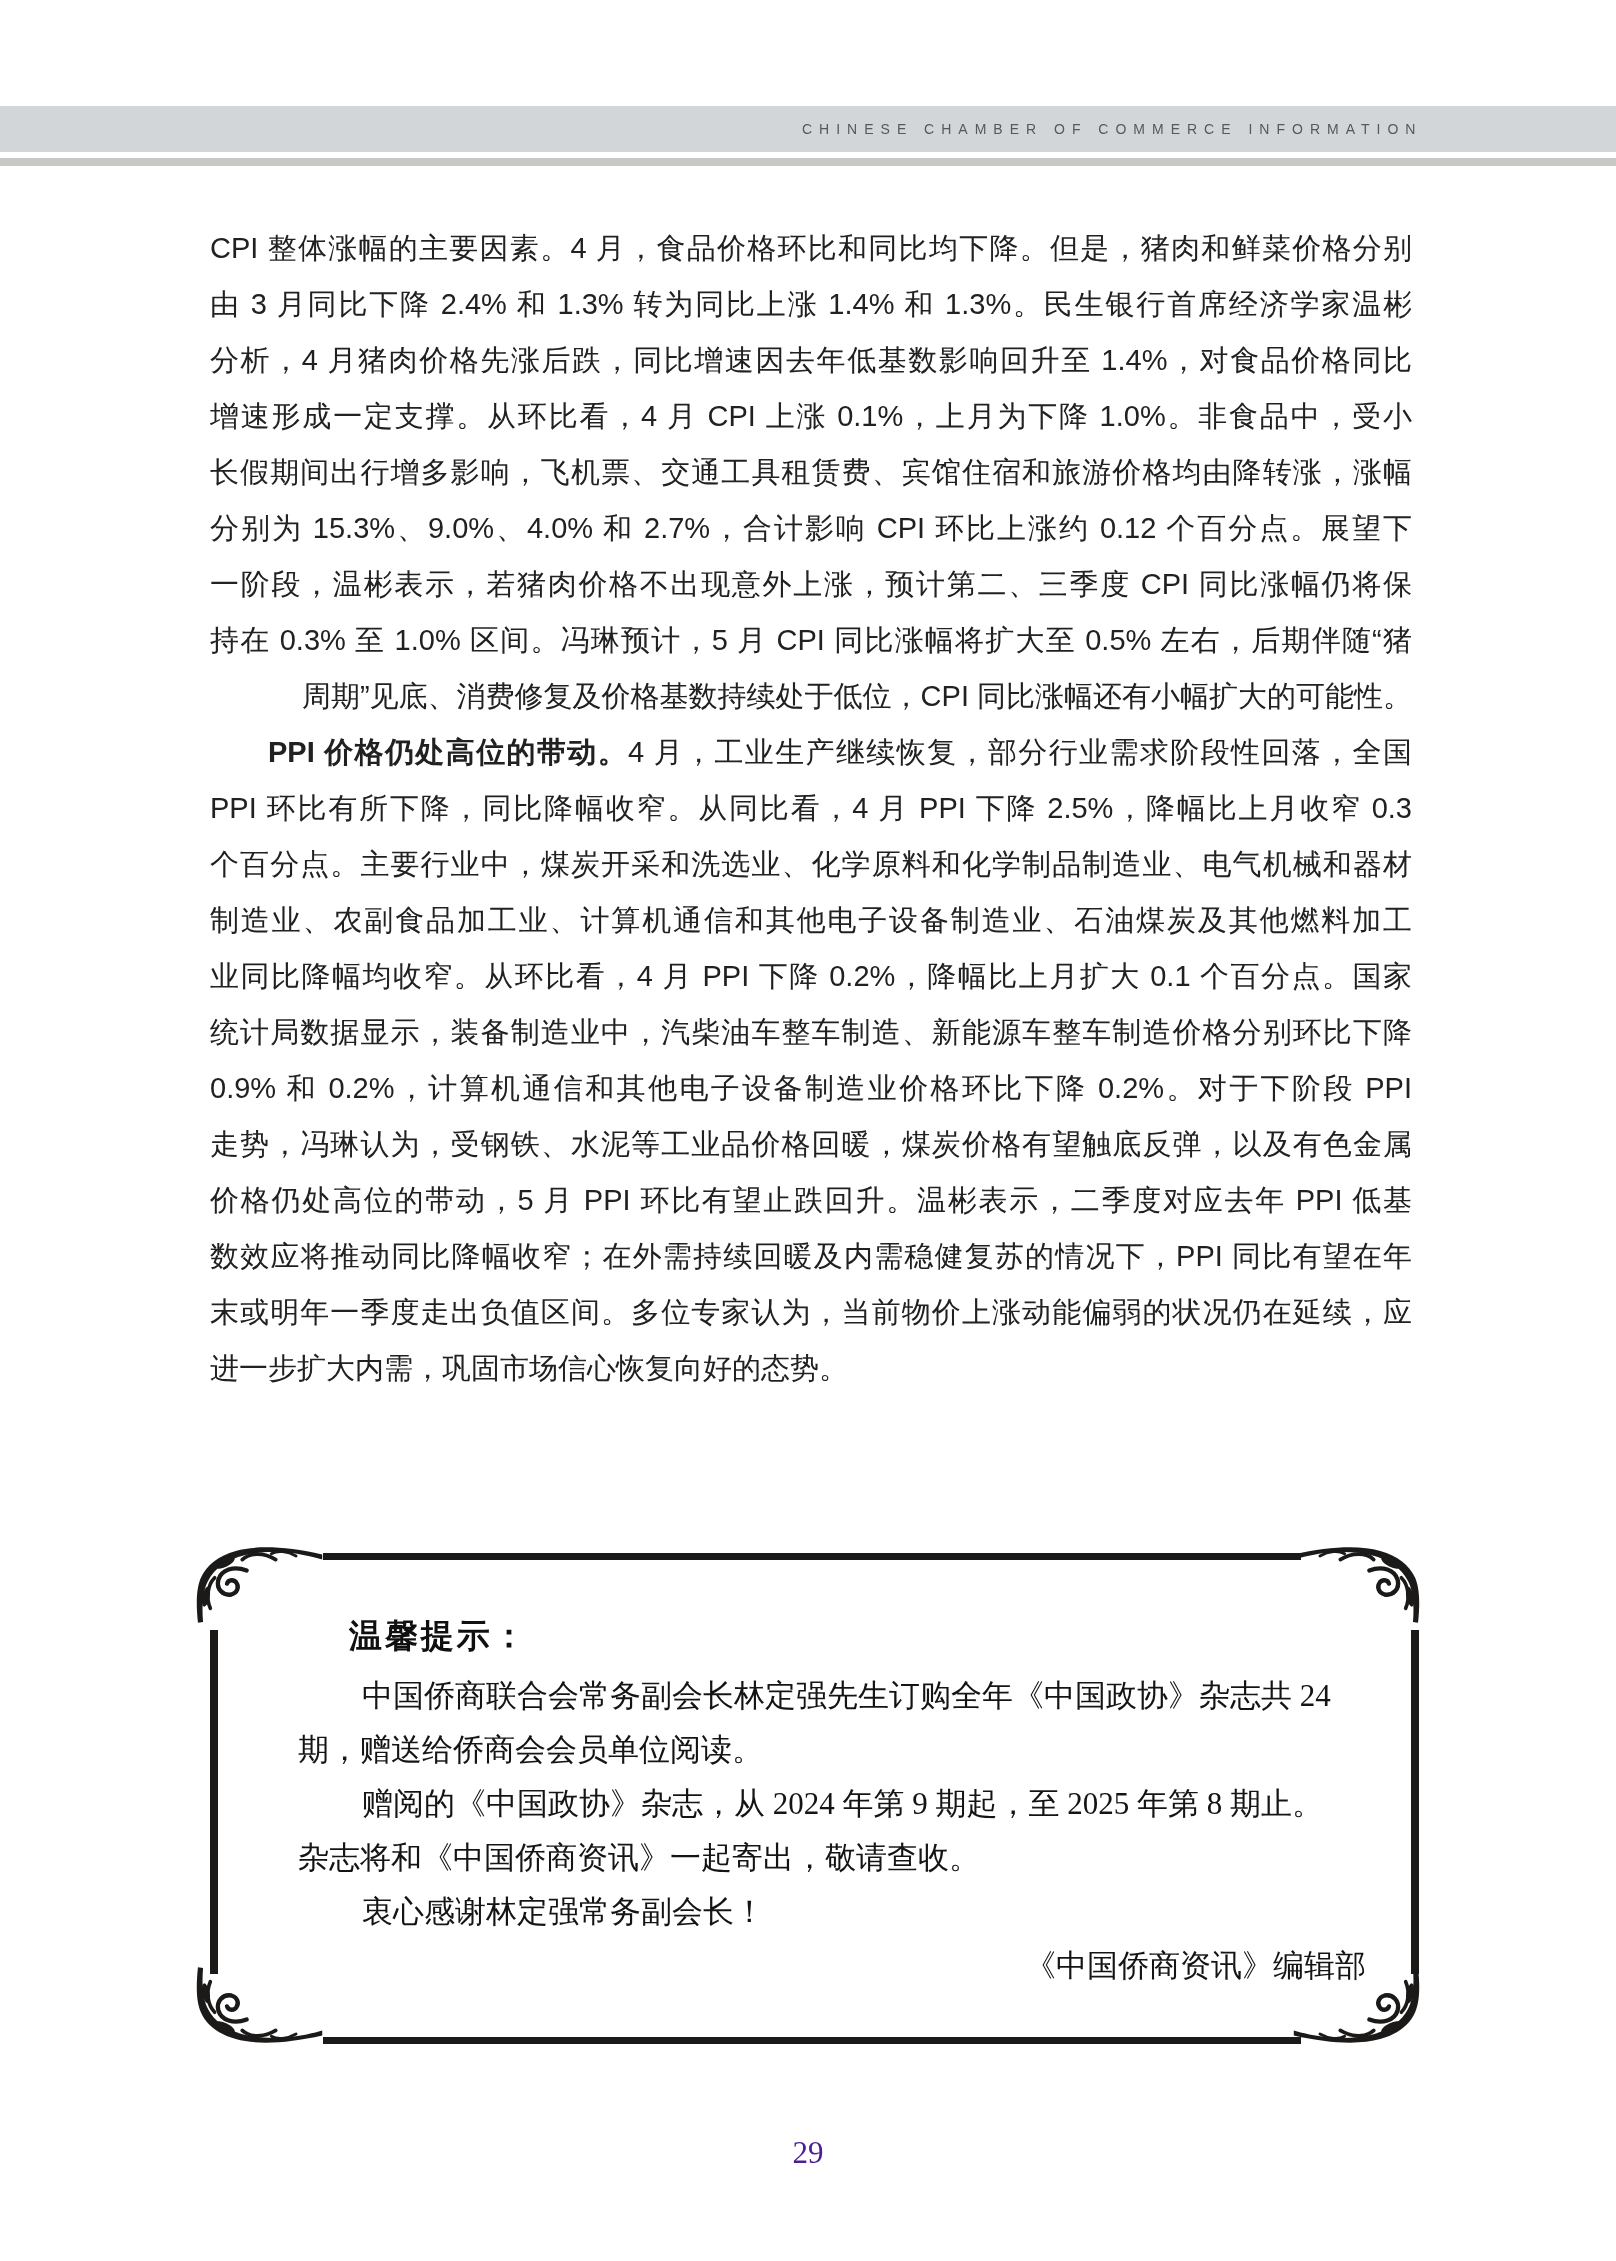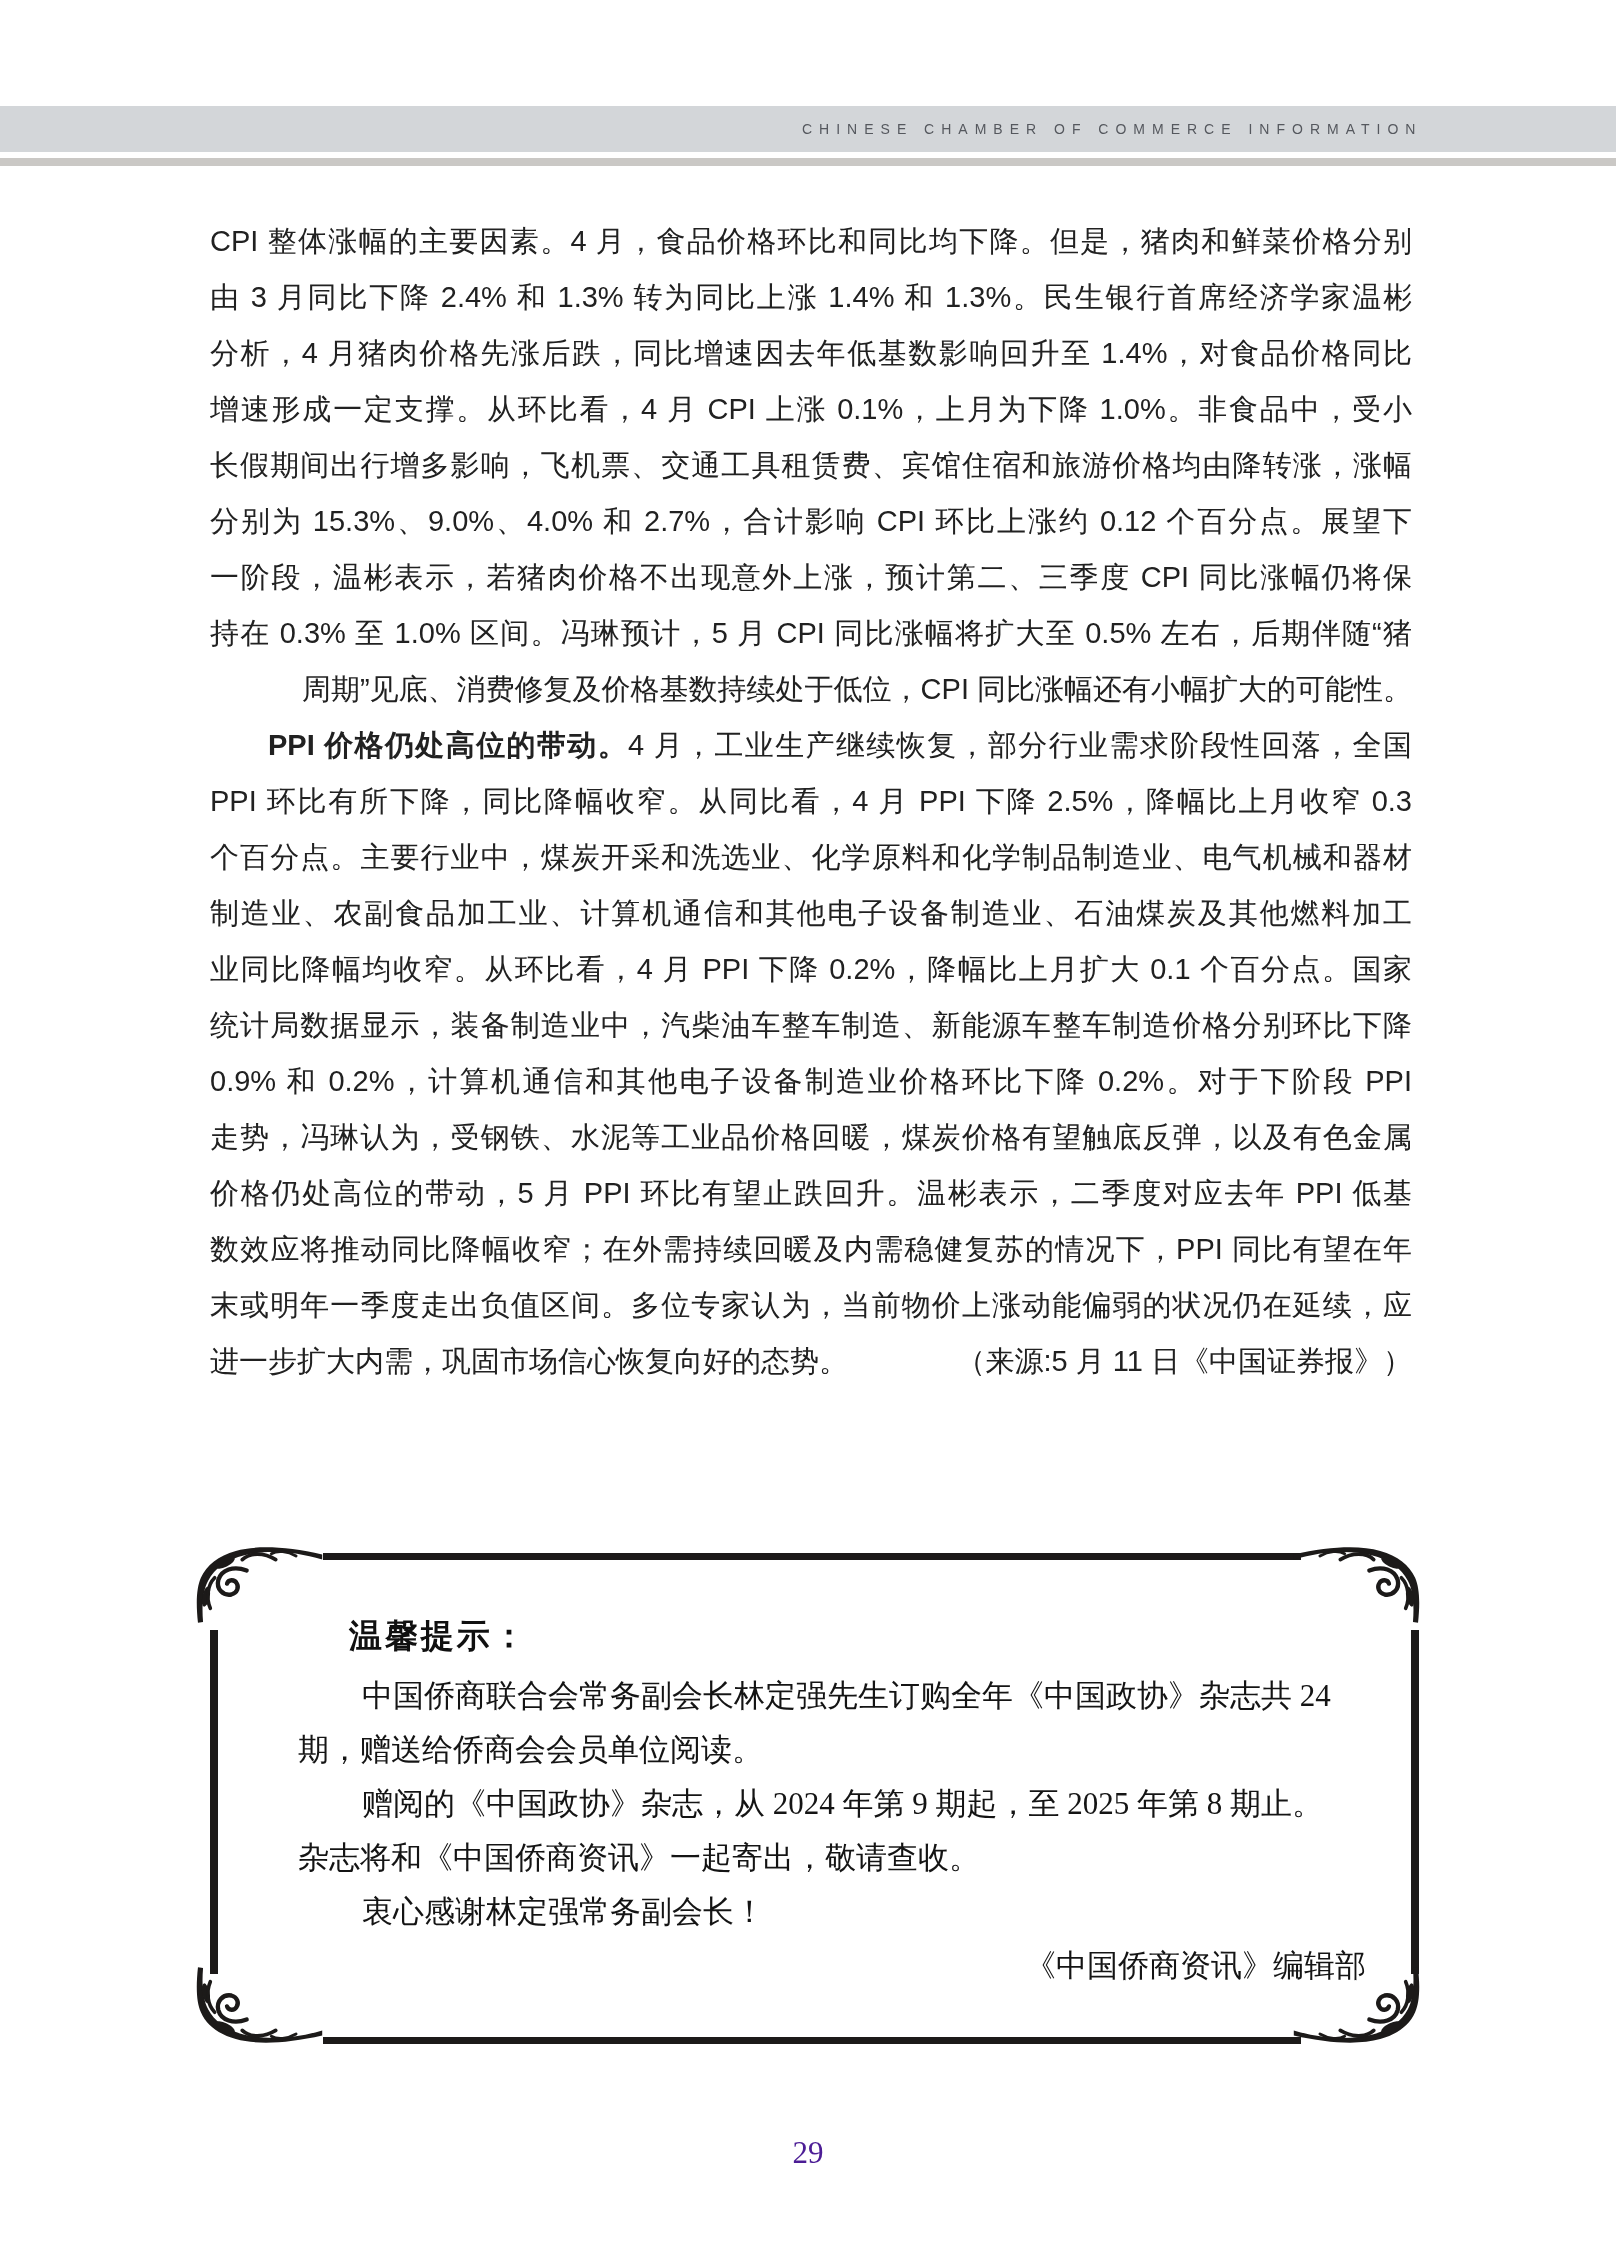--- a/index.html
+++ b/index.html
@@ -30,35 +30,35 @@
   .hdr-text{
     position:absolute;left:802px;top:0;height:46px;
     display:flex;align-items:center;
     font-size:14px;letter-spacing:7px;font-weight:500;
     color:var(--header-text);
     white-space:nowrap;
     font-family:"Liberation Sans",sans-serif;
   }
   
   .article{
-    position:absolute;left:210px;top:213px;width:1202px;
+    position:absolute;left:210px;top:220px;width:1202px;
     font-size:29px;line-height:56px;
     color:var(--text-ink);
   }
   .article-line{
     height:56px;overflow:hidden;
     text-align:justify;text-align-last:justify;
     text-justify:inter-character;
   }
   .article-line.indent{ text-indent:58px; }
   .article-line .lead{ font-weight:700; }
   .article-line.no-just{ text-align:right;text-align-last:auto; }
   .article-line.has-right{
     display:flex;justify-content:space-between;
-    text-align:left;text-align-last:auto;
+    text-align:left;text-align-last:auto;flex-direction:column;
   }
   
   .notice{
     position:absolute;left:191px;top:1537px;width:1234px;height:514px;
   }
   .nb-bar{
     position:absolute;height:7.3px;background:var(--frame-ink);
     left:132px;right:124px;
   }
   .nb-bar.top{ top:16px; }

